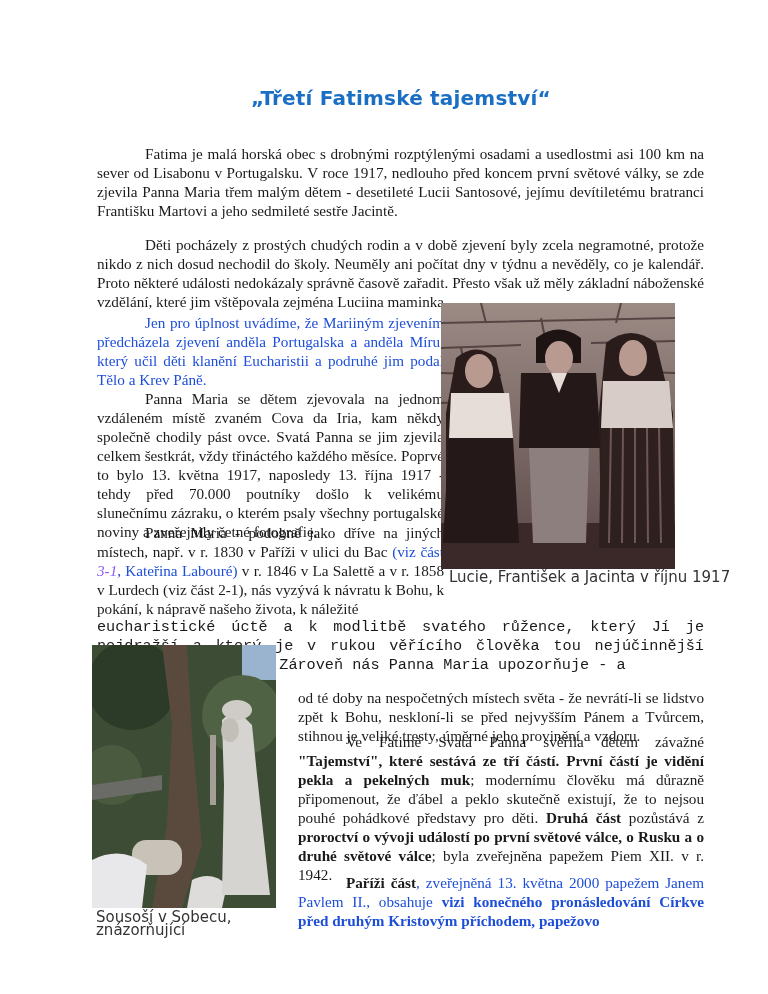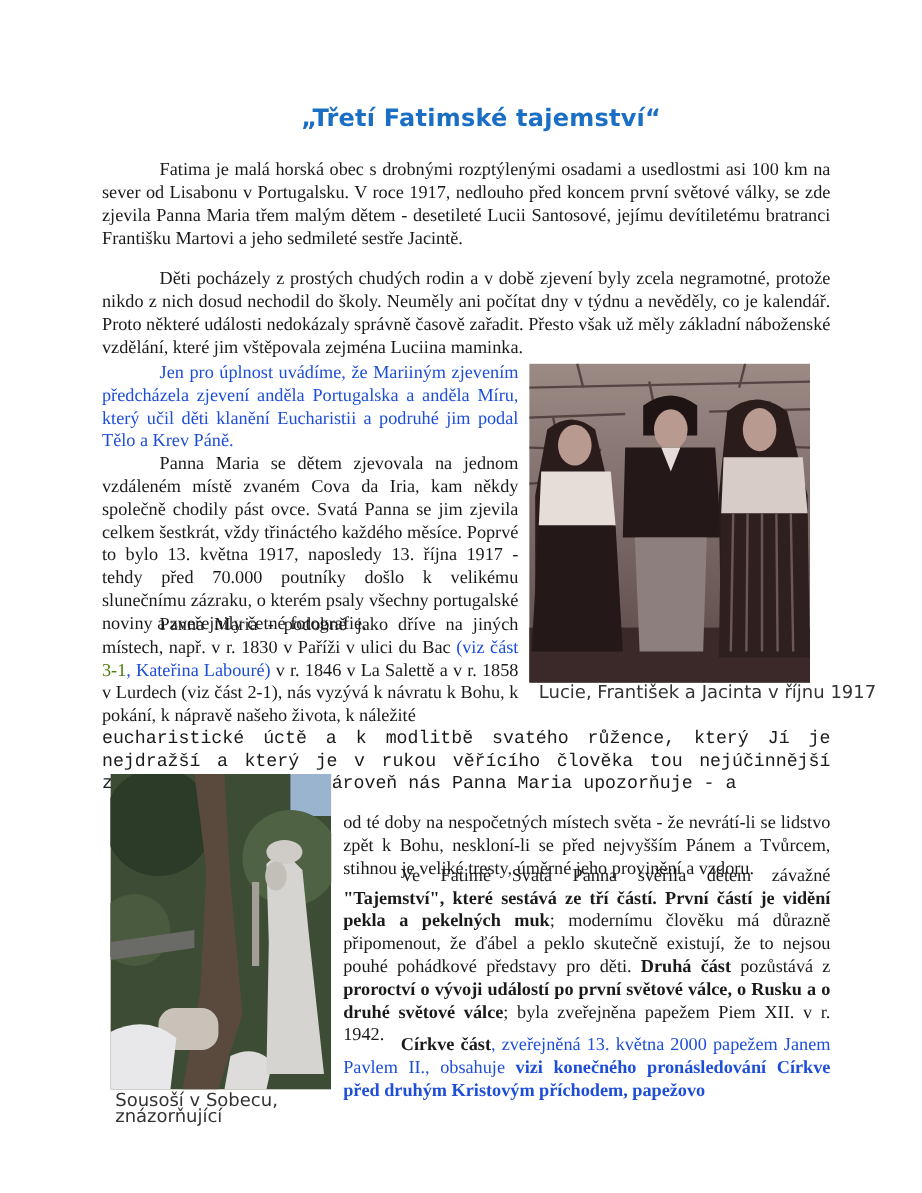--- a/index.html
+++ b/index.html
@@ -2,24 +2,24 @@
 <html><head>
 <meta charset="utf-8">
 <style>
   html, body { margin: 0; padding: 0; background: #ffffff; }
   body { width: 768px; height: 994px; position: relative; overflow: hidden;
          font-family: "Liberation Serif", serif; color: #1a1a1a; }
   .title { position: absolute; top: 86px; left: 17px; width: 768px; text-align: center;
            font-family: "DejaVu Sans", sans-serif; font-weight: bold; font-size: 20px;
            color: #1a6fc4; letter-spacing: 0.2px; }
   .p { position: absolute; font-size: 15.2px; line-height: 19px; text-align: justify;
-       margin: 4px; }
+       margin: 16px; }
   .p .ind { display: inline-block; width: 48px; }
   .red { color: #1d4ed8; }
-  .blue { color: #4d7c0f; }
+  .blue { color: #8b5cf6; font-style: italic; }
   .b { font-weight: bold; }
   .photo { position: absolute; }
   .caption { position: absolute; font-family: "DejaVu Sans", sans-serif; font-size: 15px;
              color: #333; line-height: 13px; }
 </style>
 </head>
 <body>
 
 <div class="title">„Třetí Fatimské tajemství“</div>
 
@@ -32,21 +32,21 @@
 <p class="p" style="top:373px; left:81px; width:347px;"><span class="ind"></span><span>Panna Maria se dětem zjevovala na jednom vzdáleném místě zvaném Cova da Iria, kam někdy společně chodily pást ovce. Svatá Panna se jim zjevila celkem šestkrát, vždy třináctého každého měsíce. Poprvé to bylo 13. května 1917, naposledy 13. října 1917 - tehdy před 70.000 poutníky došlo k velikému slunečnímu zázraku, o kterém psaly všechny portugalské noviny a zveřejnily četné fotografie.</span></p>
 
 <p class="p" style="top:507px; left:81px; width:347px;"><span class="ind"></span><span>Panna Maria - podobně jako dříve na jiných místech, např. v r. 1830 v Paříži v ulici du Bac </span><span class="red">(viz</span> <span class="red">část </span><span class="blue">3-1</span><span class="red">, Kateřina Labouré)</span><span> v r. 1846 v La Salettě a v r. 1858 v Lurdech (viz část 2-1), nás vyzývá k návratu k Bohu, k pokání, k nápravě našeho života, k náležité</span></p>
 
 <p class="p" style="top:602px; left:81px; width:607px;font-family:Liberation Mono, monospace;"><span>eucharistické úctě a k modlitbě svatého růžence, který Jí je nejdražší a který je v rukou věřícího člověka tou nejúčinnější zbraní proti zlu. - Zároveň nás Panna Maria upozorňuje - a</span></p>
 
 <p class="p" style="top:672px; left:282px; width:406px;"><span>od té doby na nespočetných místech světa - že nevrátí-li se lidstvo zpět k Bohu, neskloní-li se před nejvyšším Pánem a Tvůrcem, stihnou je veliké tresty, úměrné jeho provinění a vzdoru.</span></p>
 
 <p class="p" style="top:716px; left:282px; width:406px;"><span class="ind"></span><span>Ve Fatimě Svatá Panna svěřila dětem závažné </span><span class="b">"Tajemství", které sestává ze tří částí. První částí je vidění pekla a pekelných muk</span><span>; modernímu člověku má důrazně připomenout, že ďábel a peklo skutečně existují, že to nejsou pouhé pohádkové představy pro děti. </span><span class="b">Druhá část</span><span> pozůstává z </span><span class="b">proroctví o vývoji událostí po první světové válce, o Rusku a o druhé světové válce</span><span>; byla zveřejněna papežem Piem XII. v r. 1942.</span></p>
 
-<p class="p" style="top:857px; left:282px; width:406px;"><span class="ind"></span><span class="b">Církve část</span><span class="red">, zveřejněná 13. května 2000 papežem Janem Pavlem II., obsahuje </span><span class="red b">vizi konečného pronásledování Církve před druhým Kristovým příchodem, papežovo</span></p>
+<p class="p" style="top:857px; left:282px; width:406px;"><span class="ind"></span><span class="b">Paříži část</span><span class="red">, zveřejněná 13. května 2000 papežem Janem Pavlem II., obsahuje </span><span class="red b">vizi konečného pronásledování Církve před druhým Kristovým příchodem, papežovo</span></p>
 
 <div class="photo" style="top:303px; left:441px; width:234px; height:266px;">
   <svg width="234" height="266" viewBox="0 0 234 266">
     <defs>
       <linearGradient id="wall" x1="0" y1="0" x2="0" y2="1">
         <stop offset="0" stop-color="#9c8a85"></stop>
         <stop offset="1" stop-color="#5a4848"></stop>
       </linearGradient>
     </defs>
     <rect width="234" height="266" fill="url(#wall)"></rect>

